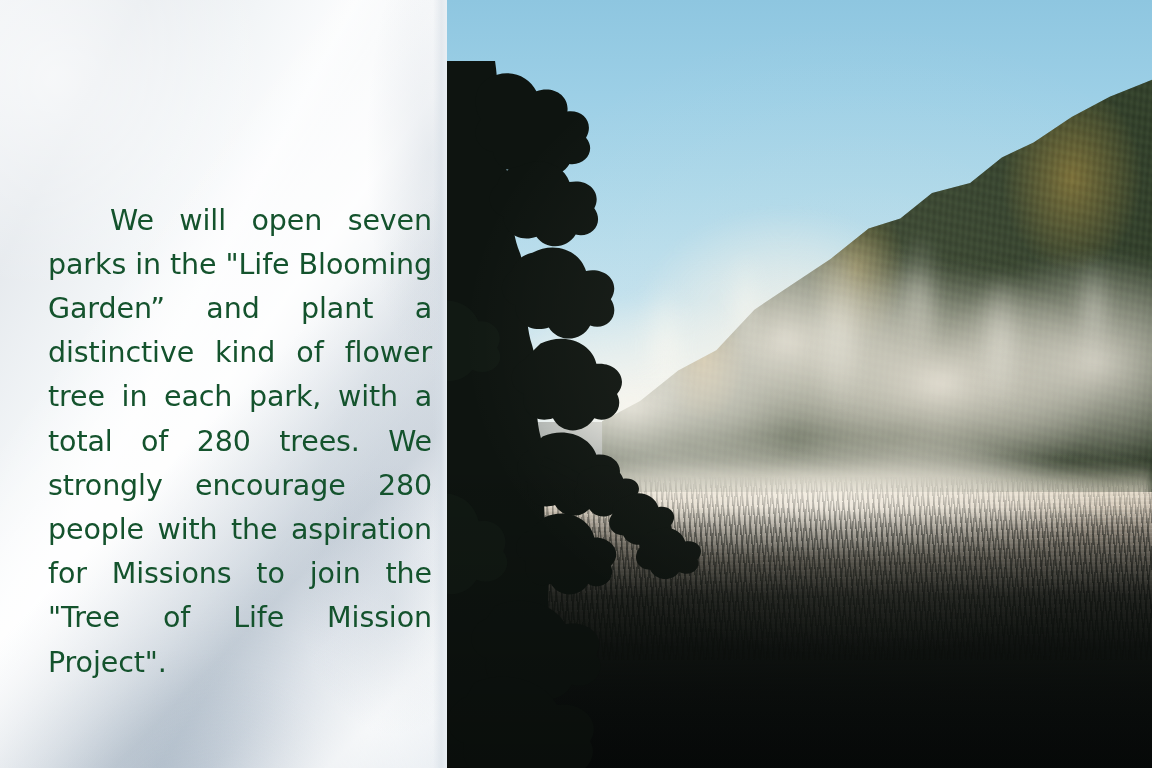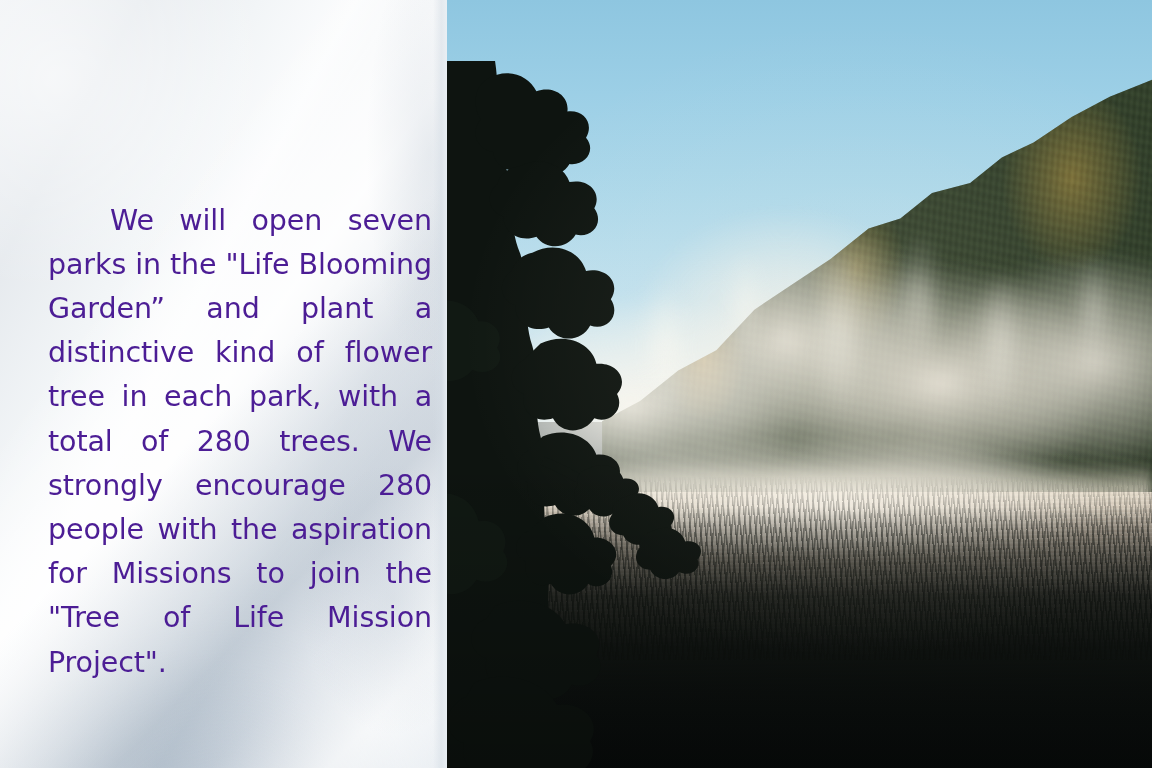--- a/index.html
+++ b/index.html
@@ -100,21 +100,21 @@
   }
 
   .body-copy {
     position: absolute;
     left: 48px;
     top: 170px;
     width: 384px;
     text-align: justify;
     text-align-last: left;
     text-indent: 62px;
-    color: #4c1d95;
+    color: #14532d;
     font-family: "DejaVu Sans", sans-serif;
     font-size: 28.5px;
     font-weight: 500;
     line-height: 44.2px;
     letter-spacing: -0.1px;
     -webkit-font-smoothing: antialiased;
   }
 
   
   .photo {

